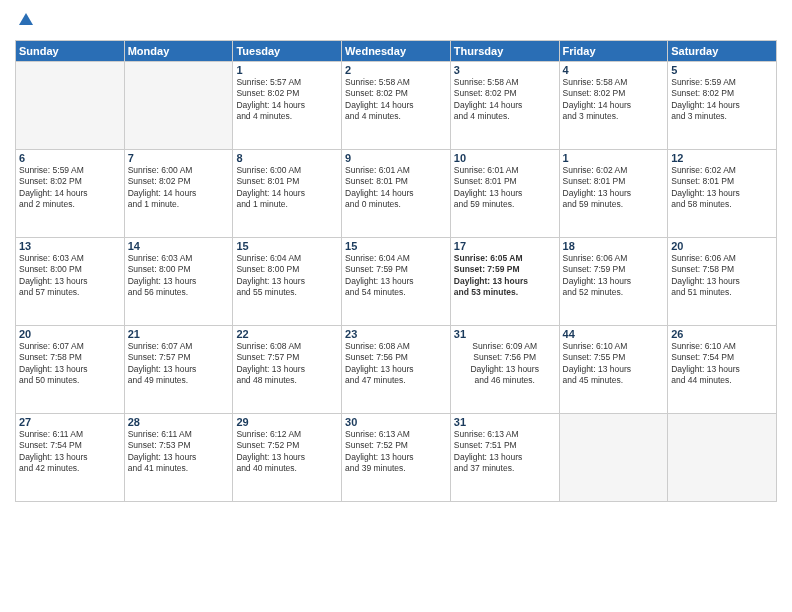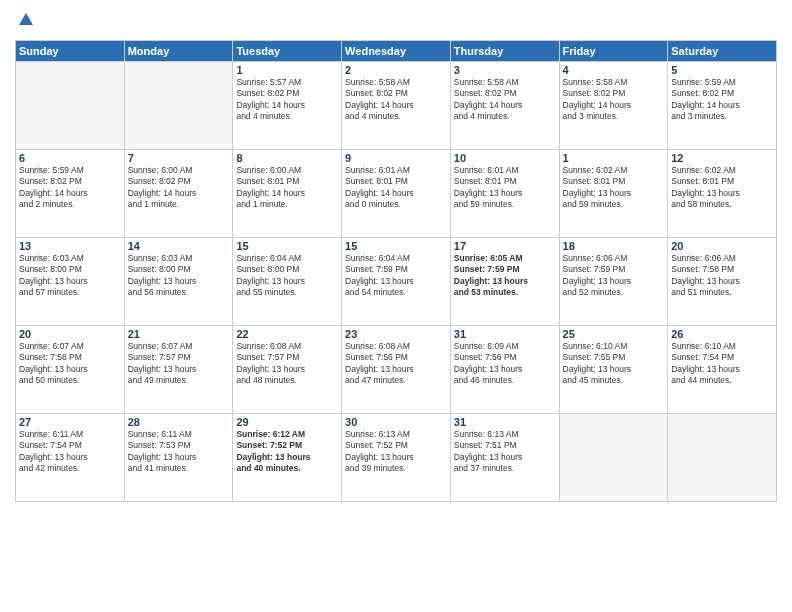--- a/index.html
+++ b/index.html
@@ -279,27 +279,27 @@
           </td>
           <td>
             <span class="day-num">23</span>
             <div class="day-detail" style="white-space: pre-line;">Sunrise: 6:08 AM
 Sunset: 7:56 PM
 Daylight: 13 hours
 and 47 minutes.</div>
           </td>
           <td>
             <span class="day-num">31</span>
-            <div class="day-detail" style="white-space: pre-line;">Sunrise: 6:09 AM
+            <div class="day-detail" style="white-space: pre-line; text-align: center;">Sunrise: 6:09 AM
 Sunset: 7:56 PM
 Daylight: 13 hours
 and 46 minutes.</div>
           </td>
           <td>
-            <span class="day-num">25</span>
+            <span class="day-num">44</span>
             <div class="day-detail" style="white-space: pre-line;">Sunrise: 6:10 AM
 Sunset: 7:55 PM
 Daylight: 13 hours
 and 45 minutes.</div>
           </td>
           <td>
             <span class="day-num">26</span>
             <div class="day-detail" style="white-space: pre-line;">Sunrise: 6:10 AM
 Sunset: 7:54 PM
 Daylight: 13 hours
@@ -316,21 +316,21 @@
           </td>
           <td>
             <span class="day-num">28</span>
             <div class="day-detail" style="white-space: pre-line;">Sunrise: 6:11 AM
 Sunset: 7:53 PM
 Daylight: 13 hours
 and 41 minutes.</div>
           </td>
           <td>
             <span class="day-num">29</span>
-            <div class="day-detail" style="white-space: pre-line; font-weight: bold;">Sunrise: 6:12 AM
+            <div class="day-detail" style="white-space: pre-line;">Sunrise: 6:12 AM
 Sunset: 7:52 PM
 Daylight: 13 hours
 and 40 minutes.</div>
           </td>
           <td>
             <span class="day-num">30</span>
             <div class="day-detail" style="white-space: pre-line;">Sunrise: 6:13 AM
 Sunset: 7:52 PM
 Daylight: 13 hours
 and 39 minutes.</div>

